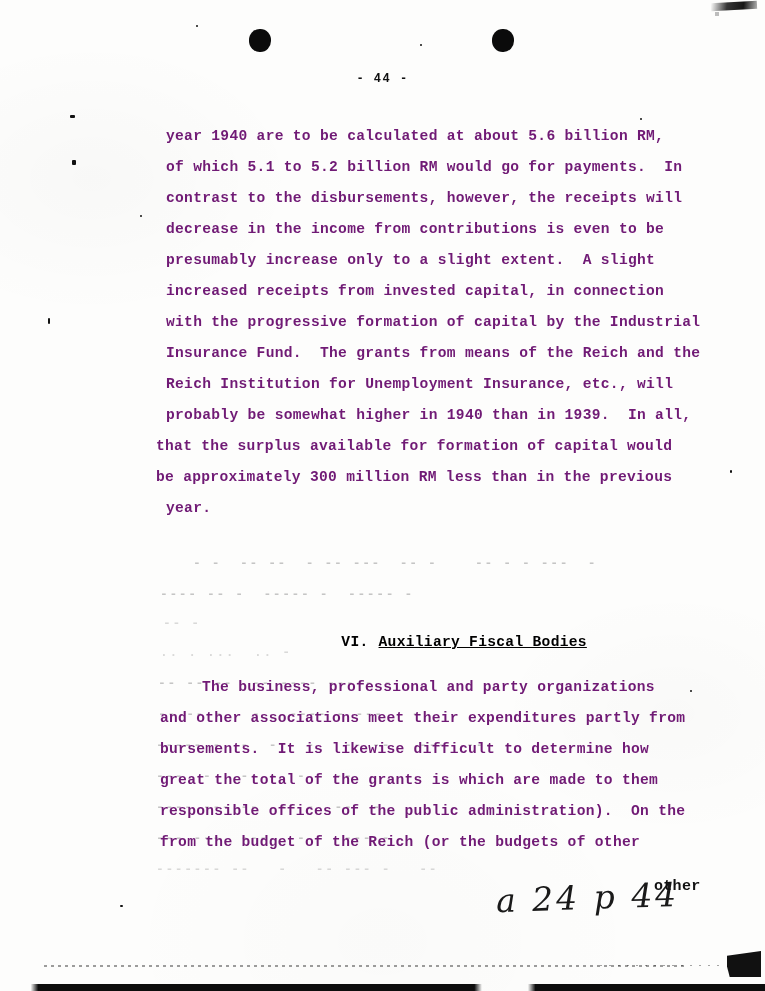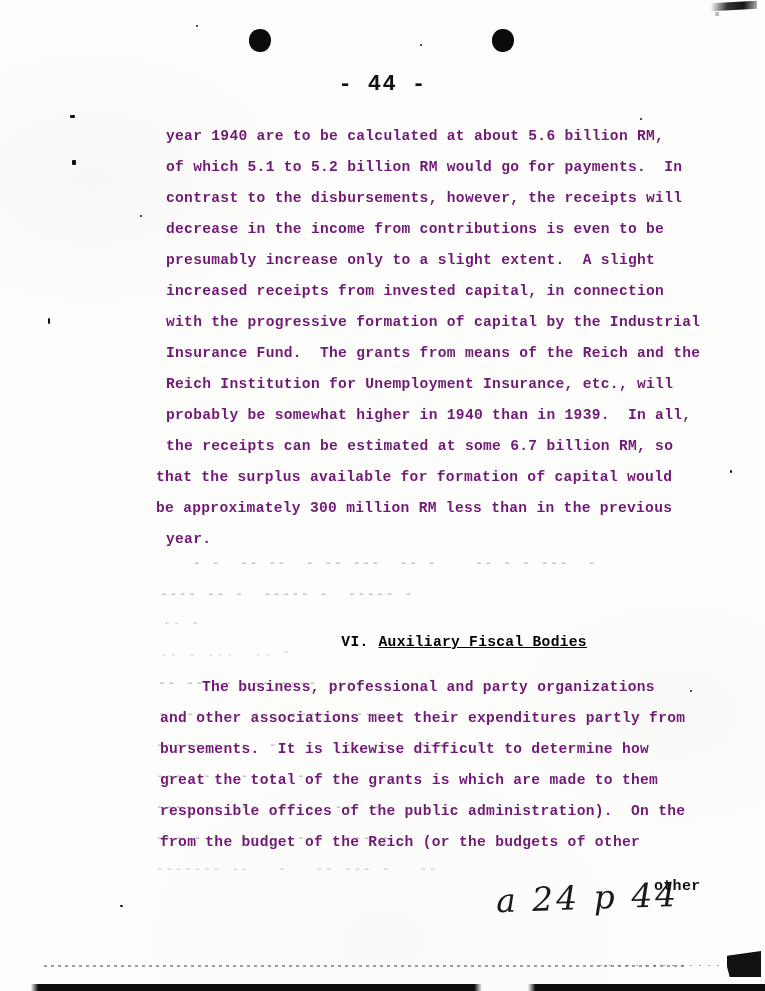--- a/index.html
+++ b/index.html
@@ -100,21 +100,21 @@
     background: #121212;
     border-radius: 1px;
   }
 
   
   .page-number {
     position: absolute;
     left: 0; top: 72px;
     width: 765px;
     text-align: center;
-    font-size: 22px;
+    font-size: 12px;
     font-weight: bold;
     letter-spacing: 1.5px;
     color: #101010;
   }
 
   
   .body-block {
     position: absolute;
     left: 166px;
     top: 121px;
@@ -244,21 +244,20 @@
     <div class="line">year 1940 are to be calculated at about 5.6 billion RM,</div>
     <div class="line">of which 5.1 to 5.2 billion RM would go for payments.  In</div>
     <div class="line">contrast to the disbursements, however, the receipts will</div>
     <div class="line">decrease in the income from contributions is even to be</div>
     <div class="line">presumably increase only to a slight extent.  A slight</div>
     <div class="line">increased receipts from invested capital, in connection</div>
     <div class="line">with the progressive formation of capital by the Industrial</div>
     <div class="line">Insurance Fund.  The grants from means of the Reich and the</div>
     <div class="line">Reich Institution for Unemployment Insurance, etc., will</div>
     <div class="line">probably be somewhat higher in 1940 than in 1939.  In all,</div>
-    <div class="line">the receipts can be estimated at some 6.7 billion RM, so</div>
     <div class="line shift-left">that the surplus available for formation of capital would</div>
     <div class="line shift-left">be approximately 300 million RM less than in the previous</div>
     <div class="line">year.</div>
   </div>
 
   <div class="section-heading">
     <span class="numeral">VI.</span><span class="title">Auxiliary Fiscal Bodies</span>
   </div>
 
   <div class="body-block2">

